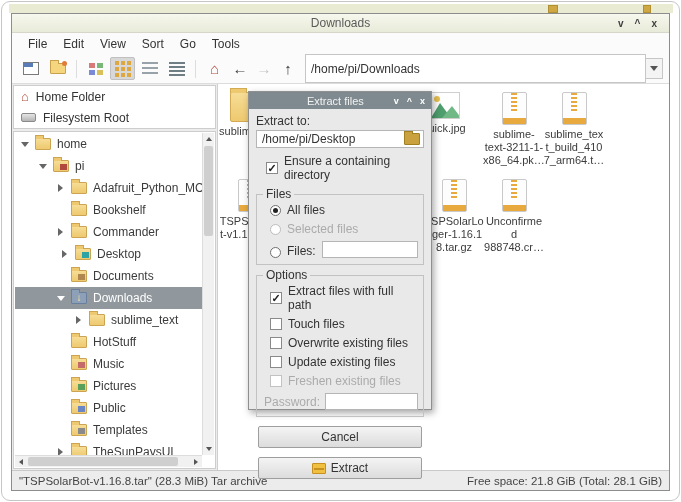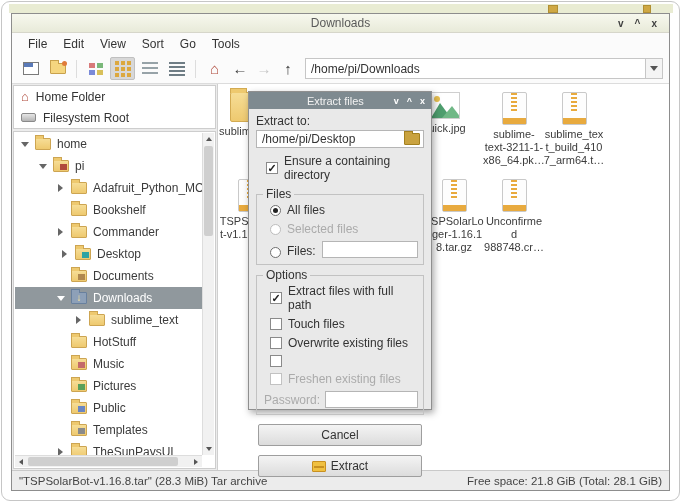--- a/index.html
+++ b/index.html
@@ -43,21 +43,21 @@
   .ic-grid-wrap{width:16px;height:16px;position:relative;}
   .ic-grid{position:absolute;left:0;top:0;width:4px;height:4px;background:#dca83f;
            box-shadow:6px 0 #dca83f,12px 0 #dca83f,0 6px #dca83f,6px 6px #dca83f,12px 6px #dca83f,
                       0 12px #dca83f,6px 12px #dca83f,12px 12px #dca83f;}
   .ic-compact{width:16px;height:14px;background:repeating-linear-gradient(to bottom,#97a3a8 0 2px,transparent 2px 5px);}
   .ic-detail{width:16px;height:14px;background:repeating-linear-gradient(to bottom,#6f7d85 0 2px,transparent 2px 4px);}
   .ic-home-tb{font-size:15px;color:#b04a3c;font-weight:bold;line-height:15px;}
   .nav-arrow{font-size:15px;color:#3c3c3c;width:22px;text-align:center;flex:0 0 auto;}
   .nav-arrow.disabled{color:#c6c6c6;}
   .path-wrap{flex:1;display:flex;align-items:center;margin-left:4px;}
-  .path-input{flex:1;height:21px;border:1px solid #c6c6c6;background:#fff;font-size:12px;
+  .path-input{flex:1;height:29px;border:1px solid #c6c6c6;background:#fff;font-size:12px;
               font-family:"Liberation Sans",sans-serif;color:#333;padding:0 5px;outline:none;}
   .path-drop{width:17px;height:21px;border:1px solid #c6c6c6;border-left:none;background:#f4f4f4;
              display:flex;align-items:center;justify-content:center;}
   .tri-down{width:0;height:0;border-left:4px solid transparent;border-right:4px solid transparent;border-top:5px solid #555;}
 
   
   .main{flex:1;display:flex;min-height:0;}
   .sidebar{width:206px;background:#ececec;border-right:1px solid #cfcfcf;display:flex;
            flex-direction:column;padding:1px;gap:2px;flex:0 0 auto;}
   .places{background:#fff;border:1px solid #cdcdcd;flex:0 0 auto;}
@@ -465,20 +465,21 @@
         <div class="opt-row">
           <span class="chk"></span>
           <span>Touch files</span>
         </div>
         <div class="opt-row">
           <span class="chk"></span>
           <span>Overwrite existing files</span>
         </div>
         <div class="opt-row">
           <span class="chk"></span>
+          <span>Update existing files</span>
         </div>
         <div class="opt-row">
           <span class="chk dis"></span>
           <span class="dis-text">Freshen existing files</span>
         </div>
         <div class="pwd-row">
           <span class="dis-text">Password:</span>
           <span class="small-entry">
             <input type="text" value="" style="">
           </span>

